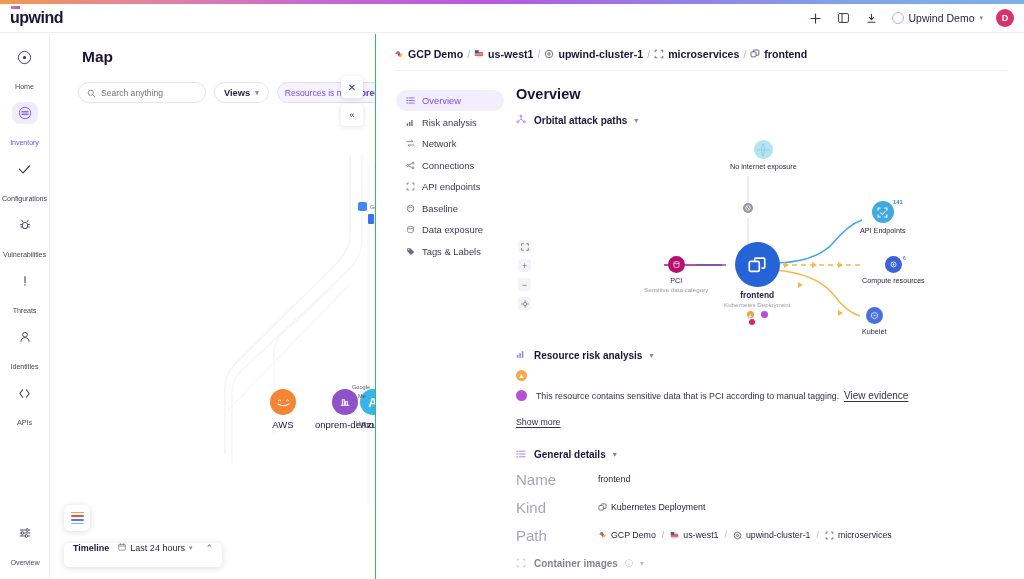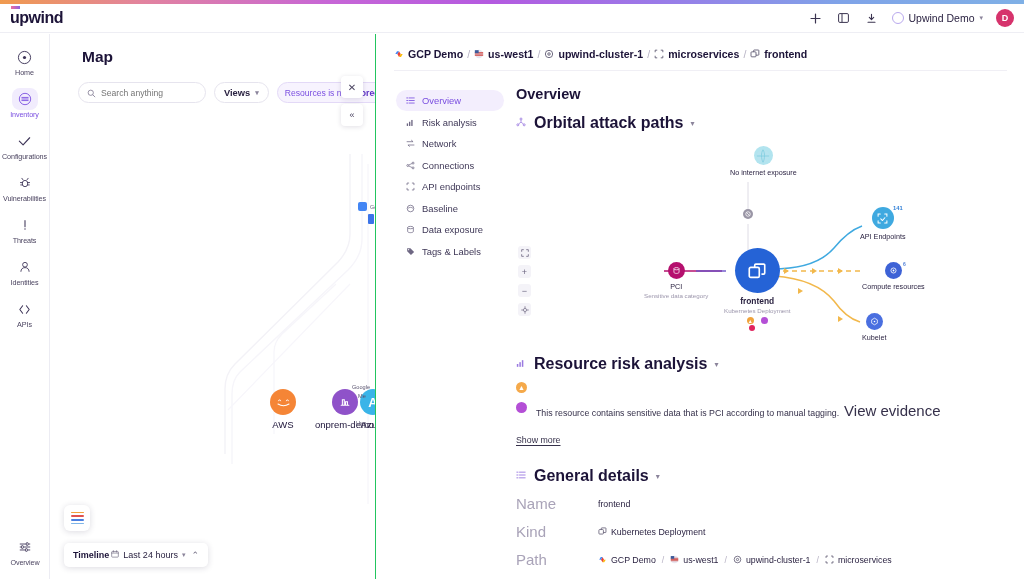--- a/index.html
+++ b/index.html
@@ -48,21 +48,21 @@
   }
 
   
   .rail {
     position: absolute; top: 34px; left: 0; width: 50px; height: 545px;
     background: #fff; border-right: 1px solid #ececf3;
     display: flex; flex-direction: column; align-items: center; padding-top: 12px;
   }
   .rail-item {
     width: 50px; display: flex; flex-direction: column; align-items: center;
-    gap: 0; margin-bottom: 11px; cursor: pointer; text-decoration: none;
+    gap: 14px; margin-bottom: 11px; cursor: pointer; text-decoration: none;
   }
   .rail-ic {
     width: 26px; height: 22px; display: flex; align-items: center; justify-content: center;
     border-radius: 8px; color: #3d3457;
   }
   .rail-item.active .rail-ic { background: #f1ecfd; color: #7a4ee0; }
   .rail-lbl { font-size: 7.2px; color: #4b4460; letter-spacing: -0.1px; }
   .rail-item.active .rail-lbl { color: #7a4ee0; }
   .rail-bottom { position: absolute; bottom: 12px; left: 0; width: 50px; }
 
@@ -116,21 +116,21 @@
   .map-fab {
     position: absolute; left: 14px; bottom: 48px; width: 26px; height: 26px;
     background: #fff; border-radius: 6px; box-shadow: 0 1px 6px rgba(40,30,70,.16);
     display: flex; flex-direction: column; align-items: center; justify-content: center; gap: 2px; cursor: pointer;
   }
   .fab-line { width: 13px; height: 1.6px; border-radius: 1px; }
 
   .timeline-bar {
     position: absolute; left: 14px; bottom: 12px; height: 24px;
     background: #fff; border-radius: 5px; box-shadow: 0 1px 6px rgba(40,30,70,.16);
-    display: flex; align-items: center; gap: 2px; padding: 0 9px; margin-top: 31px;
+    display: flex; align-items: flex-start; gap: 9px; padding: 0 9px; margin-top: 31px;
   }
   .tl-label { font-size: 9px; font-weight: bold; color: #1c1338; }
   .tl-range { display: flex; align-items: center; gap: 4px; font-size: 9px; color: #2b2342; cursor: pointer; }
   .tl-up { font-size: 9px; color: #6f6a80; cursor: pointer; margin-left: 4px; }
 
   
   .detail {
     position: absolute; top: 34px; left: 375px; width: 649px; height: 545px;
     background: #fff; border-left: 1px solid #22c55e; overflow: hidden;
   }
@@ -149,21 +149,21 @@
   }
   .sm-item.active { background: #f3eefd; color: #7a4ee0; }
   .sm-ic { width: 10px; display:flex;align-items:center;justify-content:center; font-size: 8.5px; color: #6e6783; }
   .sm-item.active .sm-ic { color: #7a4ee0; }
 
   .content { position: absolute; top: 52px; left: 140px; width: 500px; }
   .page-title { font-size: 14.5px; font-weight: bold; color: #1c1338; margin-bottom: 12px; }
 
   .sec-head { display: flex; align-items: center; gap: 7px; margin-bottom: 4px; cursor: pointer; }
   .sec-ic { font-size: 9.5px; color: #9a7ae0; width: 11px; }
-  .sec-title { font-size: 16px; font-weight: bold; color: #1c1338; }
+  .sec-title { font-size: 10px; font-weight: bold; color: #1c1338; }
   .sec-caret { font-size: 8px; color: #8b849b; }
 
   
   .graph { position: relative; width: 500px; height: 215px; }
   .zoomctl { position: absolute; left: 2px; top: 110px; display: flex; flex-direction: column; gap: 6px; }
   .zc {
     width: 13px; height: 13px; display: flex; align-items: center; justify-content: center;
     font-size: 9px; color: #6d6781; background: #f4f3f8; border-radius: 3px; cursor: pointer;
   }
   .gnode { position: absolute; display: flex; flex-direction: column; align-items: center; cursor: pointer; }
@@ -176,21 +176,21 @@
   }
   .gbadge.sm { font-size: 5px; color: #4f7fd6; right: -4px; top: -1px; }
   .chiprow { display: flex; gap: 7px; margin-top: 3px; align-items: center; }
   .chipdot { width: 7px; height: 7px; border-radius: 50%; display:flex;align-items:center;justify-content:center;font-size:5px;color:#fff; }
 
   
   .risk-row { display: flex; align-items: flex-start; gap: 9px; margin-bottom: 8px; }
   .risk-ic { width: 11px; height: 11px; border-radius: 50%; display:flex;align-items:center;justify-content:center;font-size:7px;color:#fff;flex:none;margin-top:1px; }
   .risk-txt { font-size: 8.8px; color: #35304a; line-height: 1.35; }
   .risk-txt u { text-decoration: underline; text-underline-offset: 2px; cursor: pointer; }
-  .link-u { font-size: 15px; color: #35304a; text-underline-offset: 2px; cursor: pointer; }
+  .link-u { font-size: 10px; color: #35304a; text-decoration: underline; text-underline-offset: 2px; cursor: pointer; }
   .show-more { font-size: 8.8px; color: #35304a; text-decoration: underline; text-underline-offset: 2px; cursor: pointer; display:inline-block; margin-top: 2px; }
 
   
   .gd-row { display: flex; margin-bottom: 11px; }
   .gd-key { width: 82px; font-size: 15px; color: #a9a3b8; }
   .gd-val { font-size: 8.8px; color: #2b2342; display: flex; align-items: center; gap: 4px; flex-wrap: wrap; }
   .gd-sep { color: #b7b2c4; margin: 0 2px; }
 
   .clipped { opacity: .55; }
   .iconimg { display: inline-flex; align-items: center; justify-content: center; }

